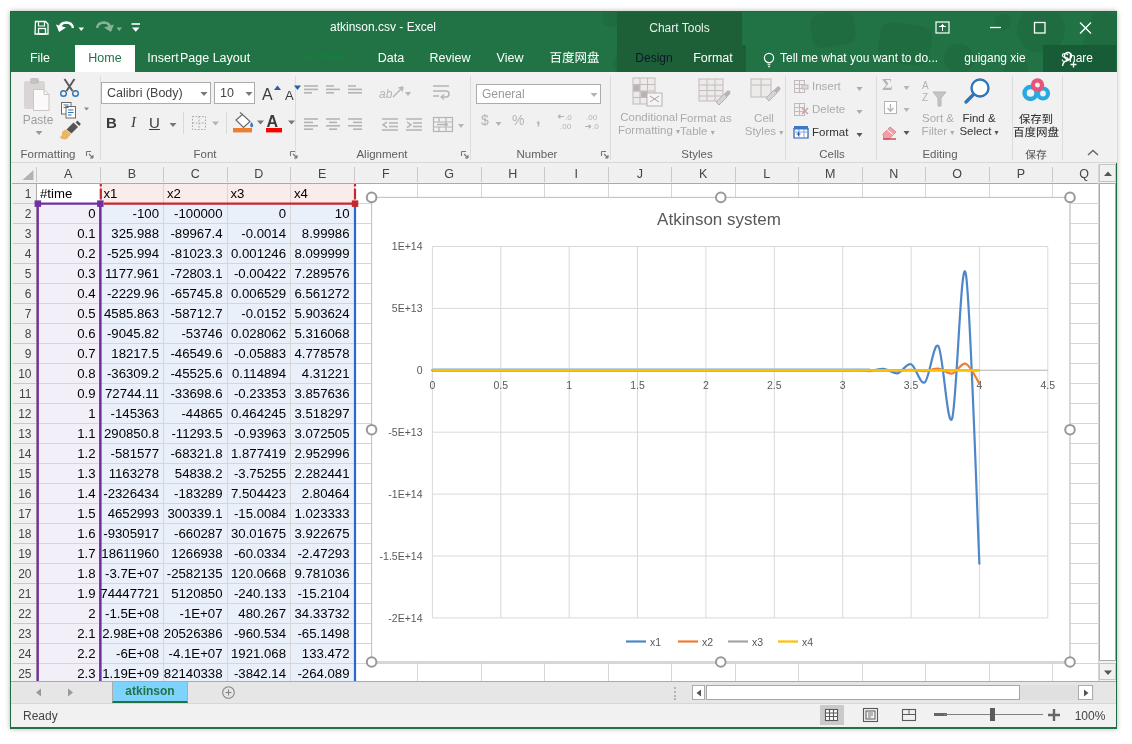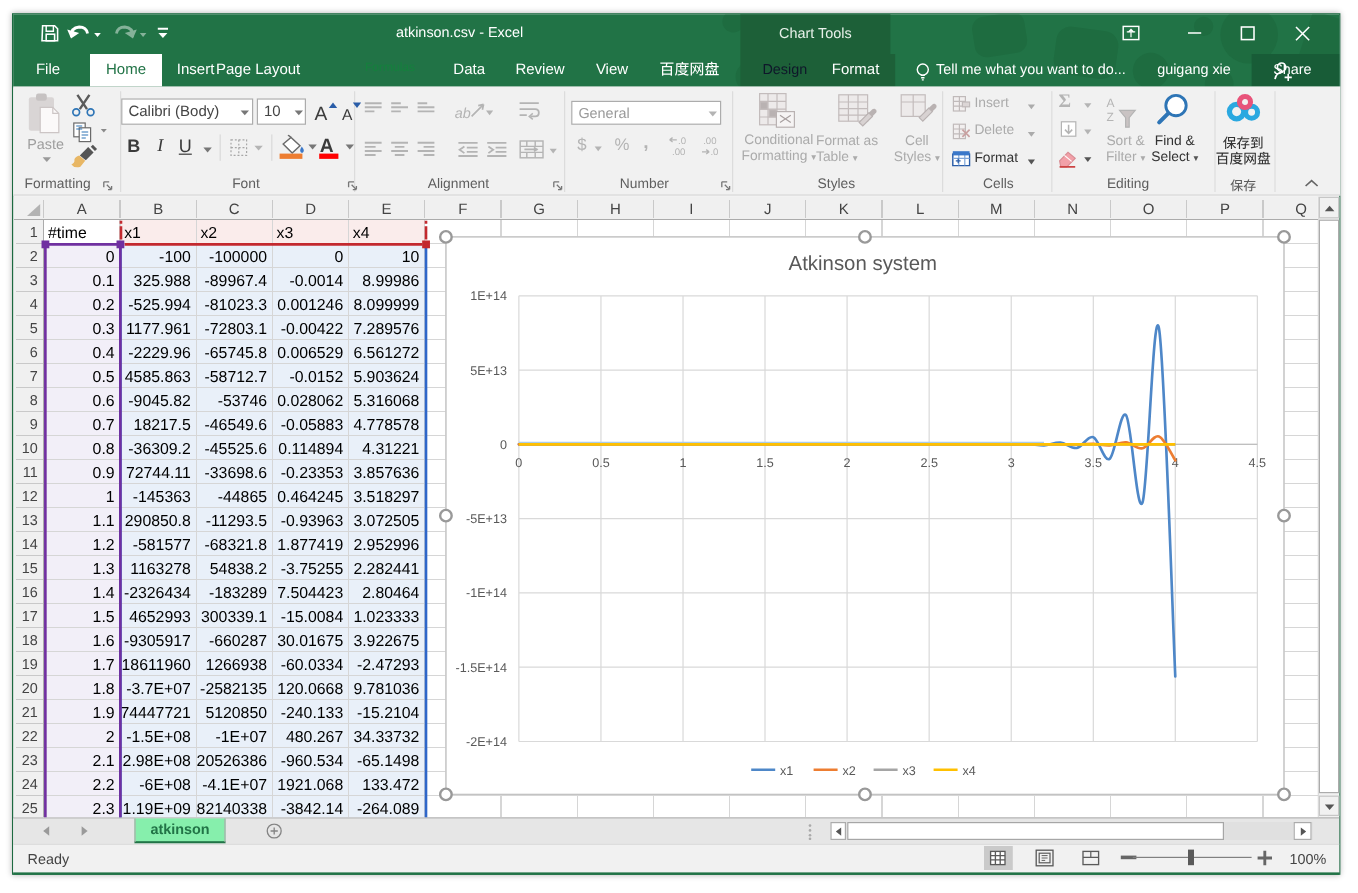--- a/index.html
+++ b/index.html
@@ -403,21 +403,21 @@
     </g>
   </svg>
 <svg class="abs" style="left:1086px;top:148px" width="14" height="10">
     <path d="M2 7 l5 -4.5 5 4.5" stroke="#666" fill="none" stroke-width="1.4"></path>
   </svg>
 <div class="abs" style="left:11px;top:681px;width:1105px;height:22px;background:#E6E6E6;border-top:1px solid #ABABAB"></div>
 <svg class="abs" style="left:30px;top:687px" width="56" height="12">
     <path d="M11 1.5 l-5 4 5 4 z" fill="#9A9A9A"></path>
     <path d="M38 1.5 l5 4 -5 4 z" fill="#9A9A9A"></path>
   </svg>
-<div class="abs" style="left:112px;top:682px;width:76px;height:21px;background:#86efac;border-left:1px solid #ABABAB;border-right:1px solid #ABABAB;border-bottom:2px solid #217346;text-align:center;font-size:12px;font-weight:bold;color:#217346;line-height:19px">atkinson</div>
+<div class="abs" style="left:112px;top:682px;width:76px;height:21px;background:#7dd3fc;border-left:1px solid #ABABAB;border-right:1px solid #ABABAB;border-bottom:2px solid #217346;text-align:center;font-size:12px;font-weight:bold;color:#217346;line-height:19px">atkinson</div>
 <svg class="abs" style="left:217px;top:686px" width="24" height="14">
     <circle cx="11.5" cy="6.5" r="5.8" fill="none" stroke="#848484" stroke-width="1.1"></circle>
     <path d="M8.5 6.5 h6 M11.5 3.5 v6" stroke="#848484" stroke-width="1.1"></path>
   </svg>
 <svg class="abs" style="left:672px;top:686px" width="8" height="14">
     <g fill="#AAA">
       <circle cx="3" cy="2" r="1.1"></circle>
       <circle cx="3" cy="6" r="1.1"></circle>
       <circle cx="3" cy="10" r="1.1"></circle>
       <circle cx="3" cy="13" r="1.1"></circle>

